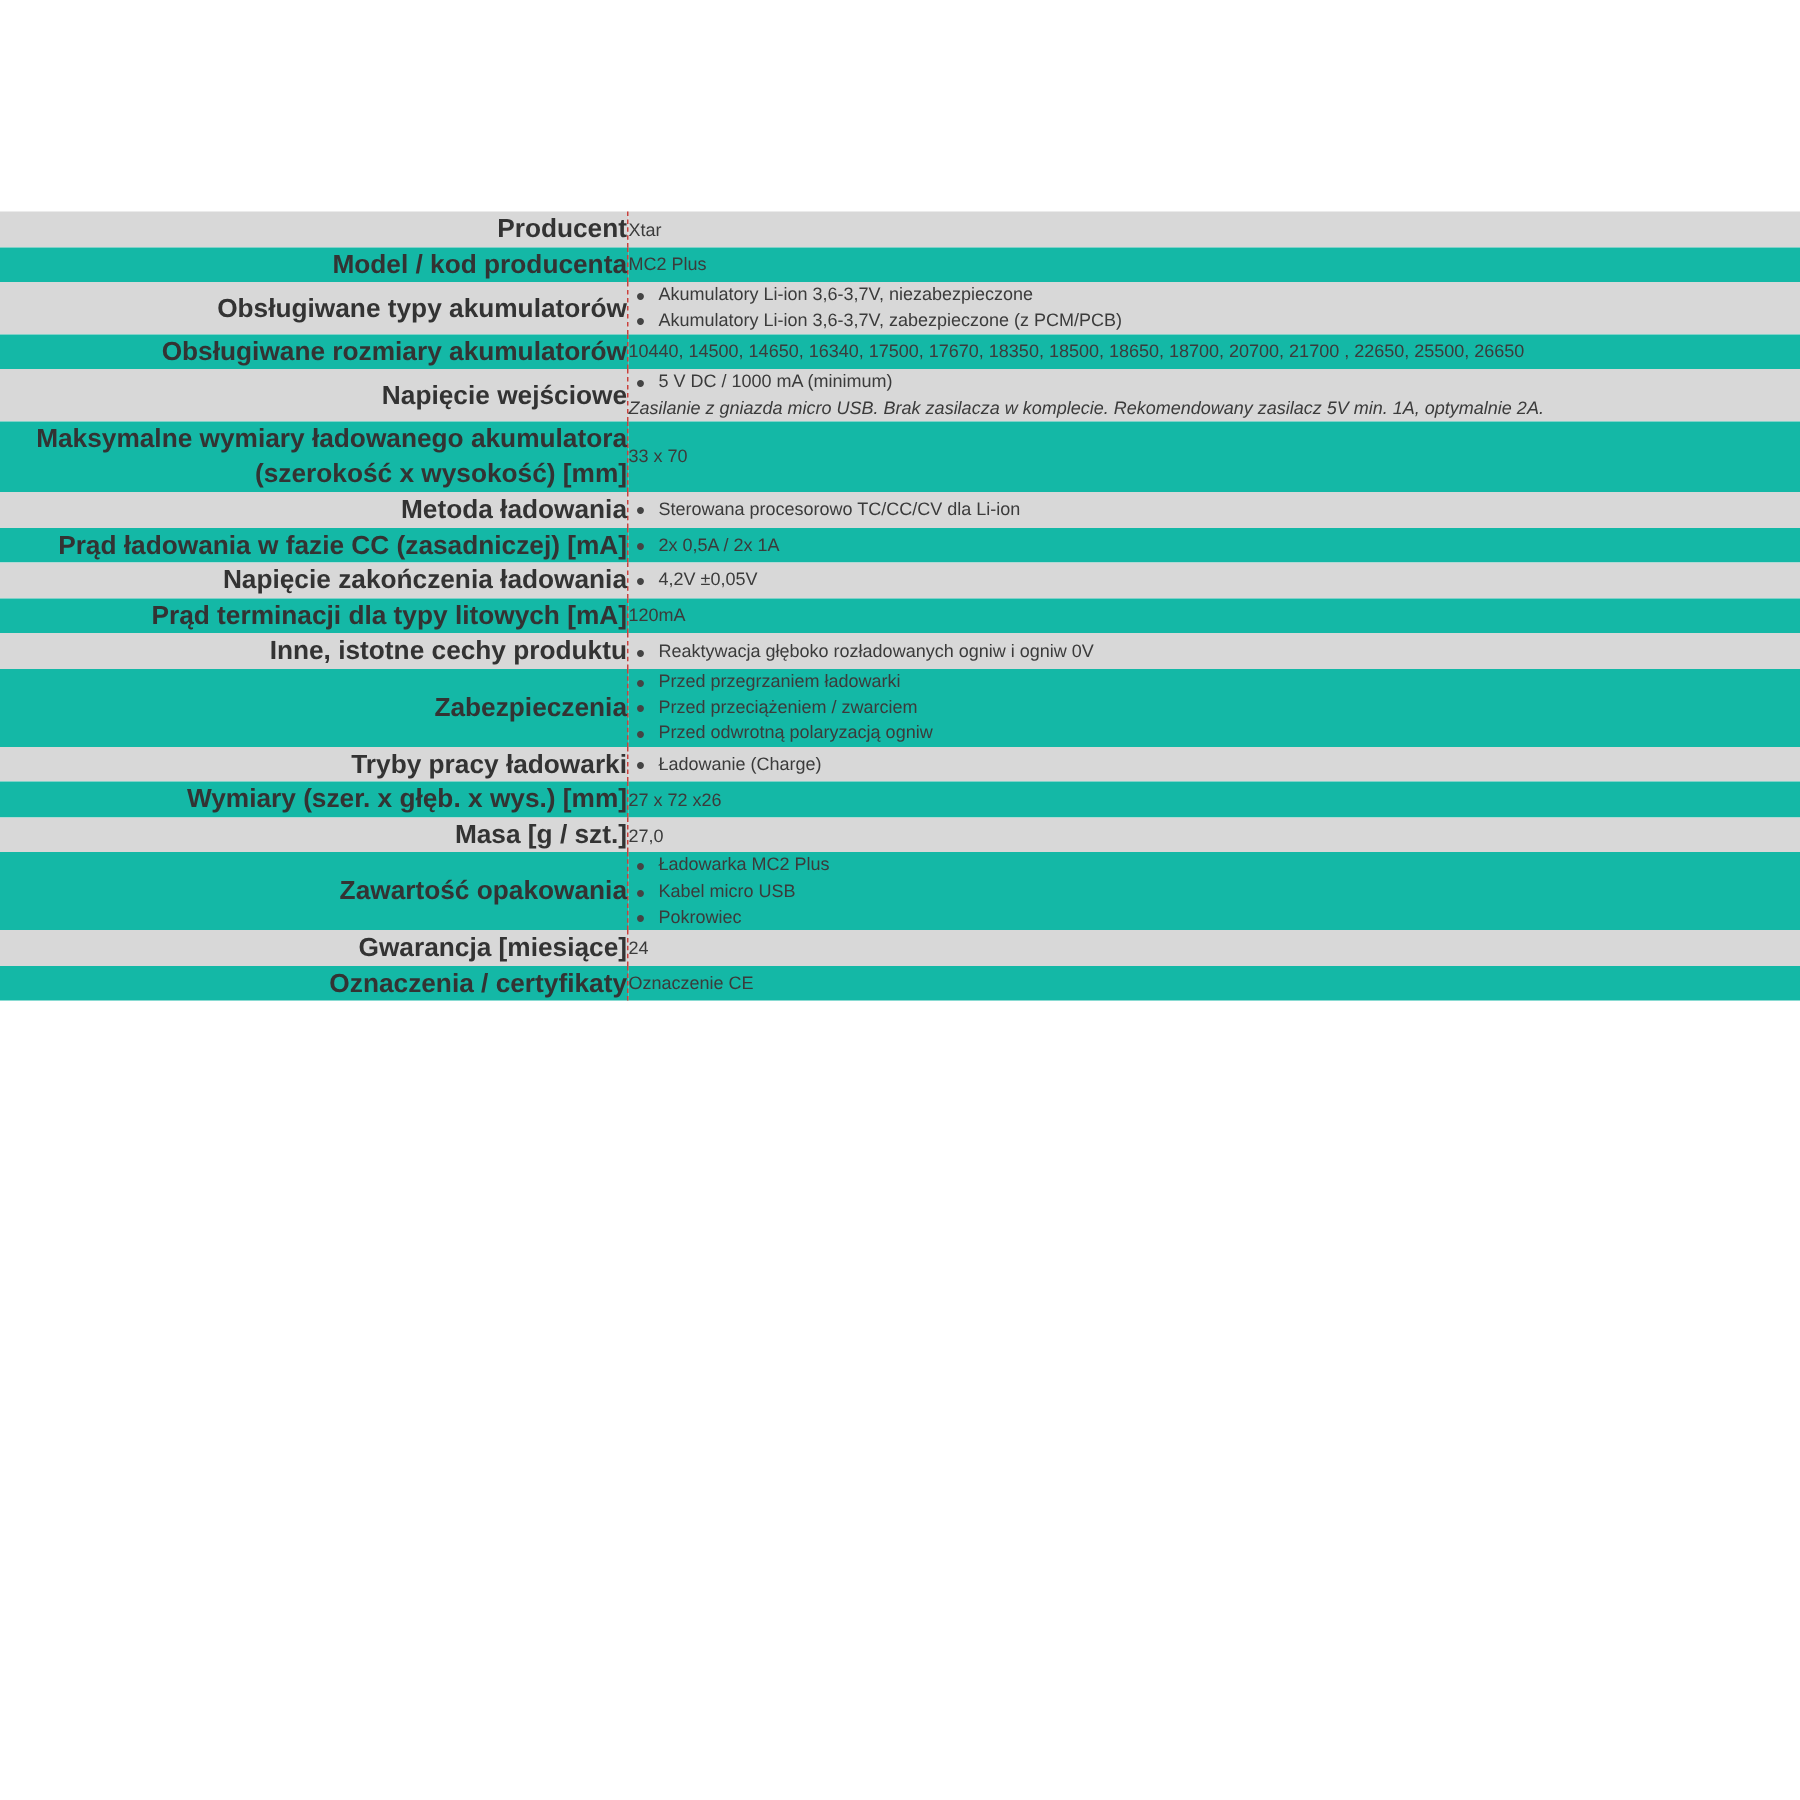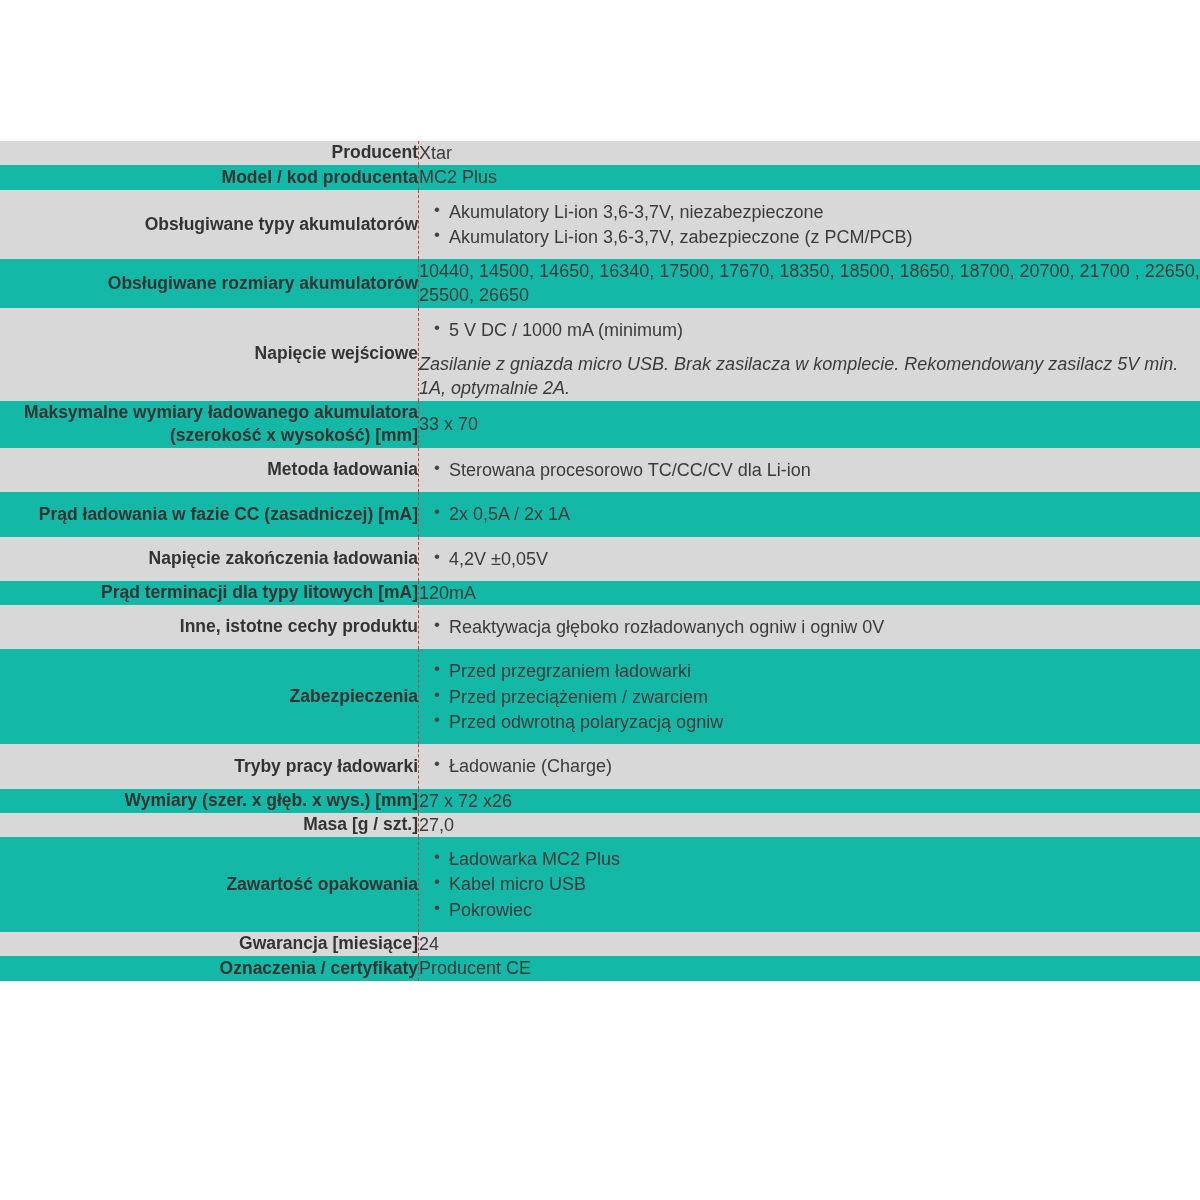--- a/index.html
+++ b/index.html
@@ -34,33 +34,33 @@
     text-align: right;
     font-weight: bold;
     font-size: 17.5px;
     line-height: 1.35;
     padding: 10px 10px 10px 6px;
     border-right: 1px dashed #c9403c;
     color: #333333;
   }
   td.value {
     text-align: left;
-    font-size: 18px;
+    font-size: 12px;
     line-height: 1.35;
     padding: 10px 12px 10px 13px;
     color: #3b3b3b;
   }
   tr.shade td {
     background: #d8d8d8;
   }
   tr.plain td {
     background: #14b8a6;
   }
   ul.bullets {
-    margin: 10px;
+    margin: 0;
     padding: 0 0 0 20px;
     list-style: none;
   }
   ul.bullets li {
     position: relative;
     padding-left: 0;
     margin: 0 0 1px 0;
   }
   ul.bullets li::before {
     content: "\2022";
@@ -207,18 +207,18 @@
         </tr>
         <tr class="shade">
           <td class="label">Gwarancja [miesiące]</td>
           <td class="value">
             <span class="plaintext">24</span>
           </td>
         </tr>
         <tr class="plain">
           <td class="label">Oznaczenia / certyfikaty</td>
           <td class="value">
-            <span class="plaintext">Producent CE</span>
+            <span class="plaintext">Oznaczenie CE</span>
           </td>
         </tr>
       </tbody>
   </table>
 </div>
 
 </body></html>

